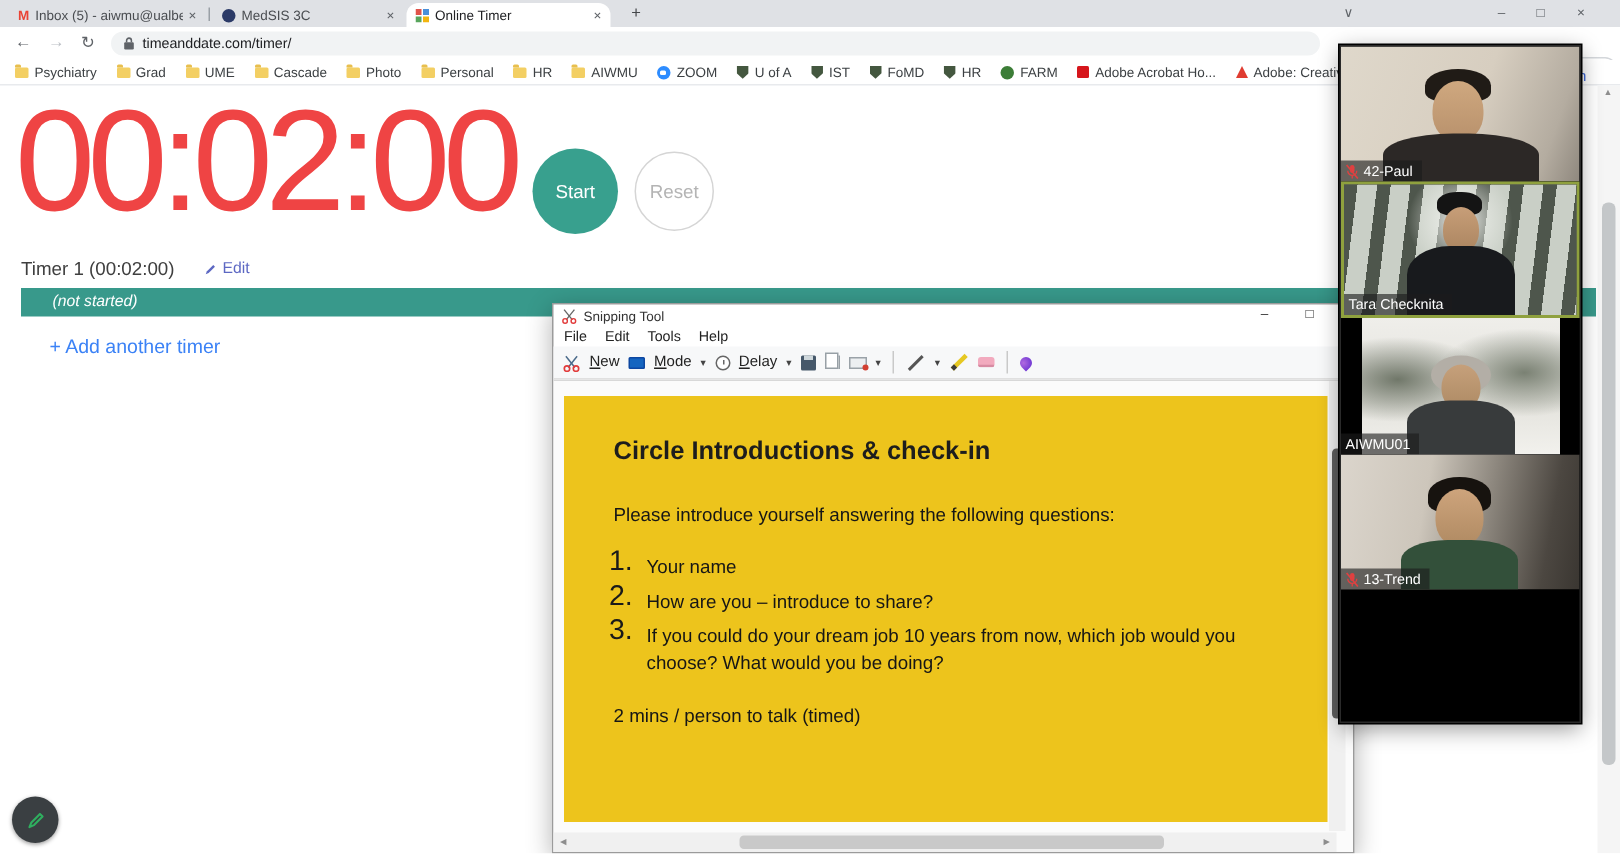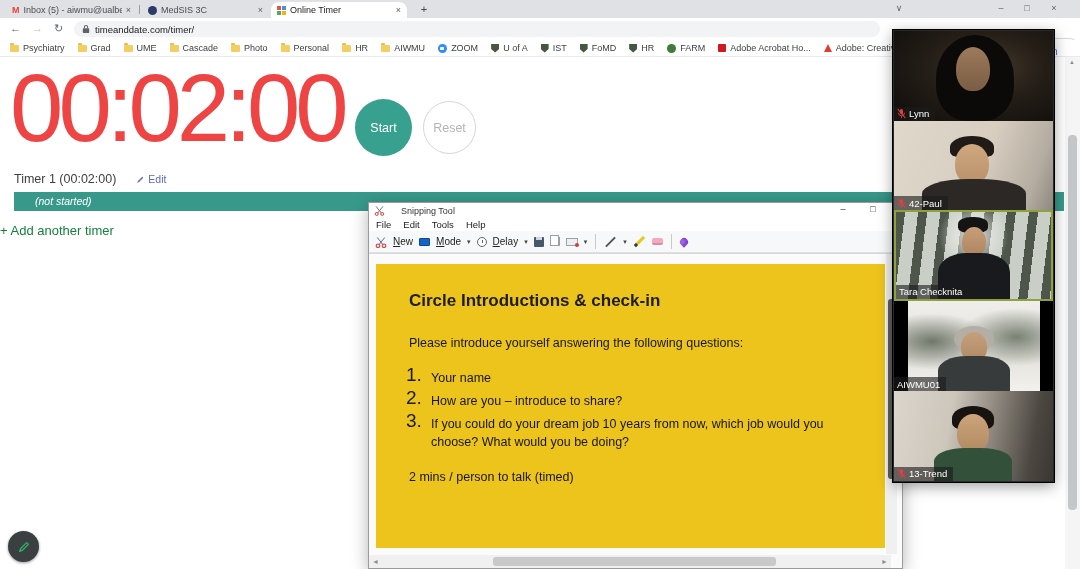--- a/index.html
+++ b/index.html
@@ -43,30 +43,30 @@
   .i-adobe{width:0;height:0;border-left:4px solid transparent;border-right:4px solid transparent;border-bottom:8px solid #e03c31;}
 
   
   .bigtime{position:absolute;left:10px;top:58px;font-size:96px;line-height:1.05;letter-spacing:-5px;color:#ef4444;}
   .btn{position:absolute;border-radius:50%;display:flex;align-items:center;justify-content:center;font-size:12.5px;cursor:pointer;}
   .btn-start{left:355px;top:99px;width:57px;height:57px;background:#38a08e;color:#fff;}
   .btn-reset{left:423px;top:101px;width:53px;height:53px;background:#fff;border:1px solid #d5d5d5;color:#b4b4b4;}
   .timer-row{position:absolute;left:14px;top:172px;display:flex;align-items:center;gap:20px;font-size:12.5px;color:#3f3f3f;}
   .edit-link{display:flex;align-items:center;gap:3px;color:#5d68c3;font-size:10.5px;cursor:pointer;}
   .progress{position:absolute;left:14px;top:192px;width:1050px;height:19px;background:#38998b;color:#fff;font-style:italic;font-size:10.5px;line-height:19px;padding-left:21px;}
-  .addtimer{position:absolute;left:0;top:223px;font-size:13px;color:#15803d;cursor:pointer;}
+  .addtimer{position:absolute;left:33px;top:223px;font-size:13px;color:#3b82f6;cursor:pointer;}
   .pg-scroll{position:absolute;left:1065px;top:57px;width:15px;height:512px;background:#f5f5f5;}
   .pg-thumb{position:absolute;left:3px;top:78px;width:9px;height:375px;background:#c4c7c9;border-radius:4px;}
   .pg-up{position:absolute;left:1069px;top:59px;font-size:6px;color:#8d8d8d;}
   .frag-n{position:absolute;left:1052px;top:46px;font-size:10px;color:#3b66d6;}
   .fab{position:absolute;left:8px;top:531px;width:31px;height:31px;border-radius:50%;background:#3a3f42;display:flex;align-items:center;justify-content:center;box-shadow:0 1px 3px rgba(0,0,0,.4);cursor:pointer;}
 
   
   .snip{position:absolute;left:368px;top:202px;width:535px;height:367px;background:#fff;border:1px solid #9b9b9b;box-shadow:0 4px 16px rgba(0,0,0,.3);}
-  .s-title{position:relative;height:15px;display:flex;align-items:center;gap:16px;padding:0 5px;font-size:9px;color:#333;}
+  .s-title{position:relative;height:15px;display:flex;align-items:center;gap:4px;padding:0 5px;font-size:9px;color:#333;}
   .s-wbtn{position:absolute;top:0;width:28px;height:14px;text-align:center;line-height:13px;font-size:9px;color:#333;}
   .s-menu{height:13px;display:flex;align-items:center;gap:12px;padding:0 7px;font-size:9.5px;color:#222;}
   .s-toolbar{height:22px;background:#f7f8f9;border-bottom:1px solid #e0e0e0;display:flex;align-items:center;gap:6px;padding:0 6px;font-size:10px;color:#222;}
   .fl::first-letter{text-decoration:underline;}
   .tsep{width:1px;height:15px;background:#c9c9c9;margin:0 2px;}
   .dd{font-size:7px;color:#444;}
   .i-mode{width:11px;height:8px;background:#1565c0;border:1px solid #0d47a1;border-radius:1px;}
   .i-clock{width:10px;height:10px;border:1px solid #666;border-radius:50%;background:#fff;position:relative;}
   .i-clock::before{content:"";position:absolute;left:4px;top:2px;width:1px;height:3px;background:#666;}
   .i-save{width:10px;height:10px;background:#46586a;position:relative;border-radius:1px;}
@@ -338,35 +338,20 @@
       </div>
       <div class="s-hscroll">
         <span>◄</span>
         <div class="s-hthumb"></div>
         <span>►</span>
       </div>
     </div>
   </div>
 
   <div class="zwin">
-    <div class="tile t1">
-      <div class="vid">
-        <div class="hair"></div>
-        <div class="face"></div>
-      </div>
-      <div class="nametag">
-        <svg width="9" height="11" viewBox="0 0 12 14">
-            <rect x="4" y="1" width="4" height="7" rx="2" fill="#e04040"></rect>
-            <path d="M2 6 a4 4.2 0 0 0 8 0" stroke="#e04040" stroke-width="1.2" fill="none"></path>
-            <line x1="6" y1="10.5" x2="6" y2="13" stroke="#e04040" stroke-width="1.2"></line>
-            <line x1="1" y1="1" x2="11" y2="13" stroke="#e04040" stroke-width="1.5"></line>
-          </svg>
-        <span>Lynn</span>
-      </div>
-    </div>
     <div class="tile t2">
       <div class="vid">
         <div class="hair"></div>
         <div class="face"></div>
         <div class="body"></div>
       </div>
       <div class="nametag">
         <svg width="9" height="11" viewBox="0 0 12 14">
             <rect x="4" y="1" width="4" height="7" rx="2" fill="#e04040"></rect>
             <path d="M2 6 a4 4.2 0 0 0 8 0" stroke="#e04040" stroke-width="1.2" fill="none"></path>

